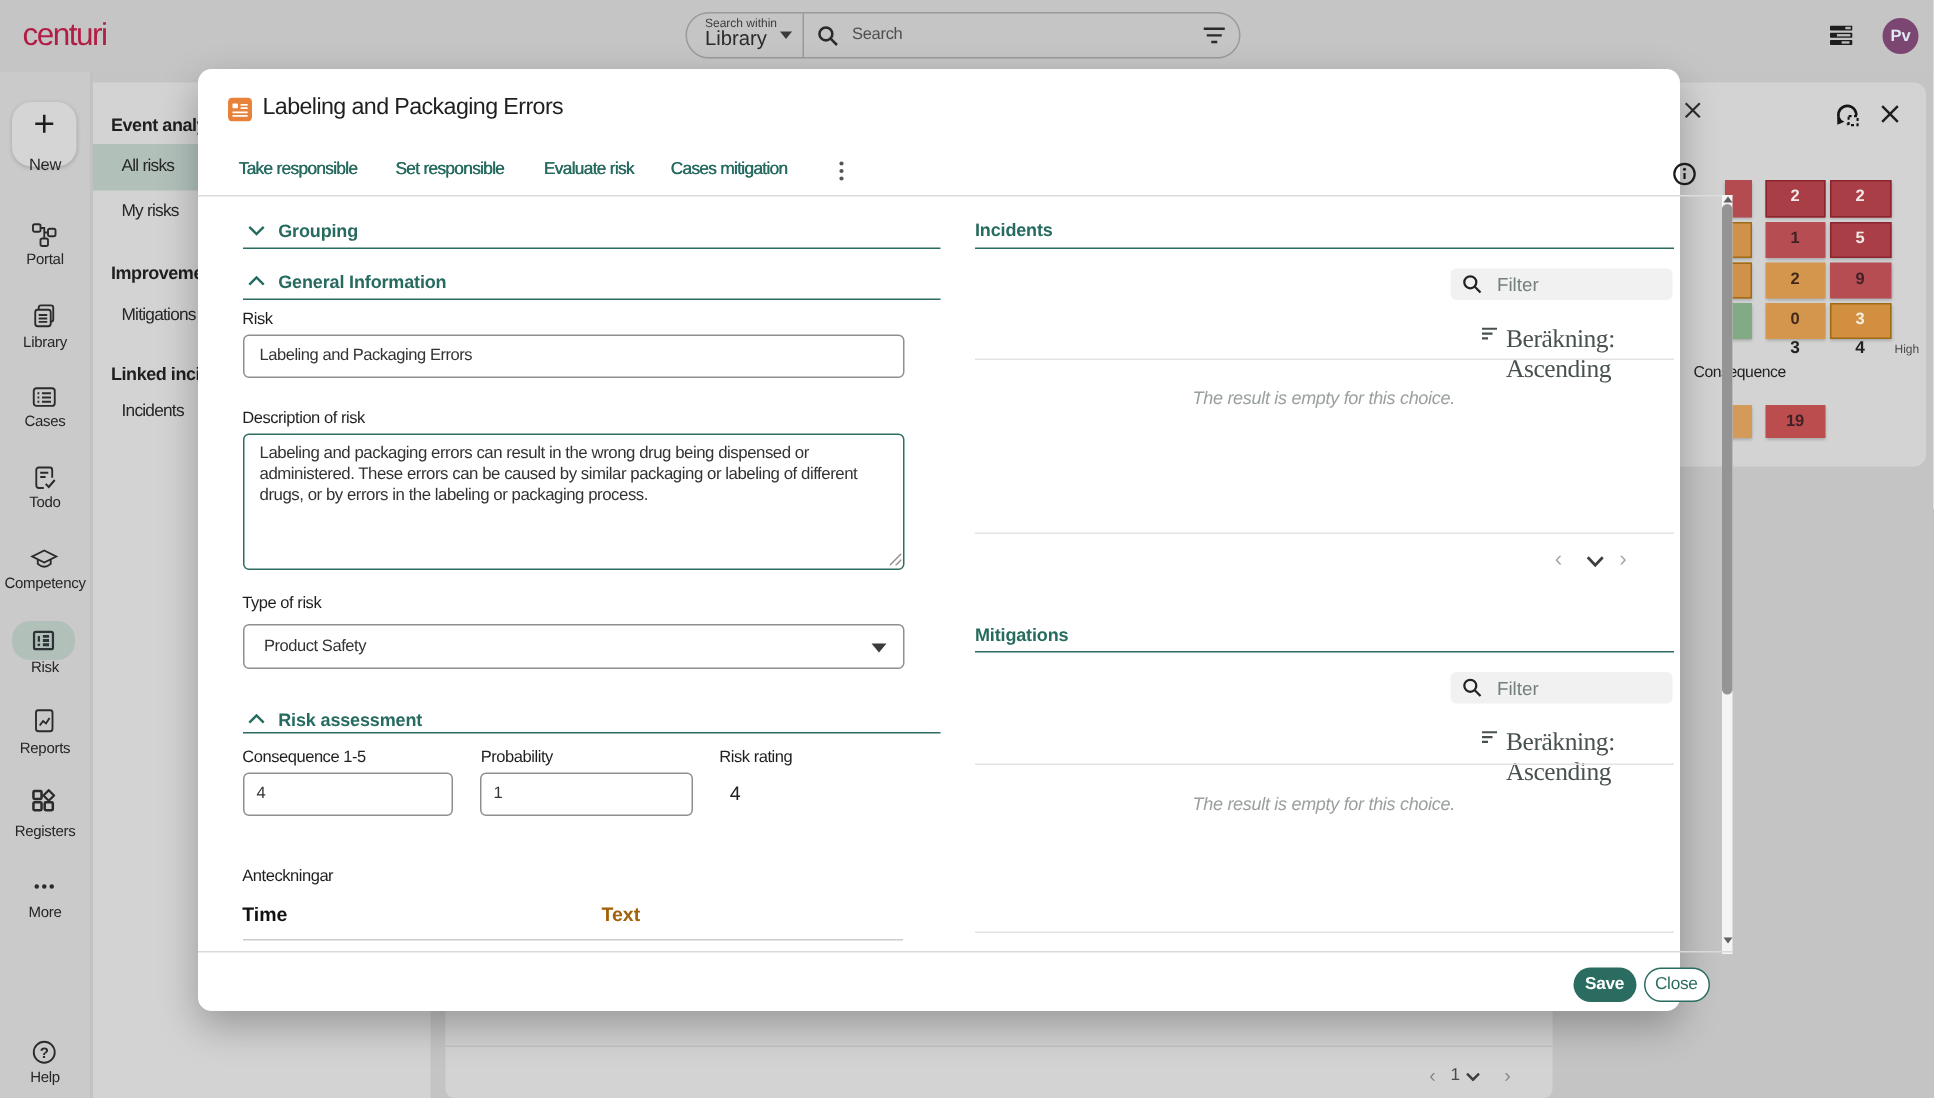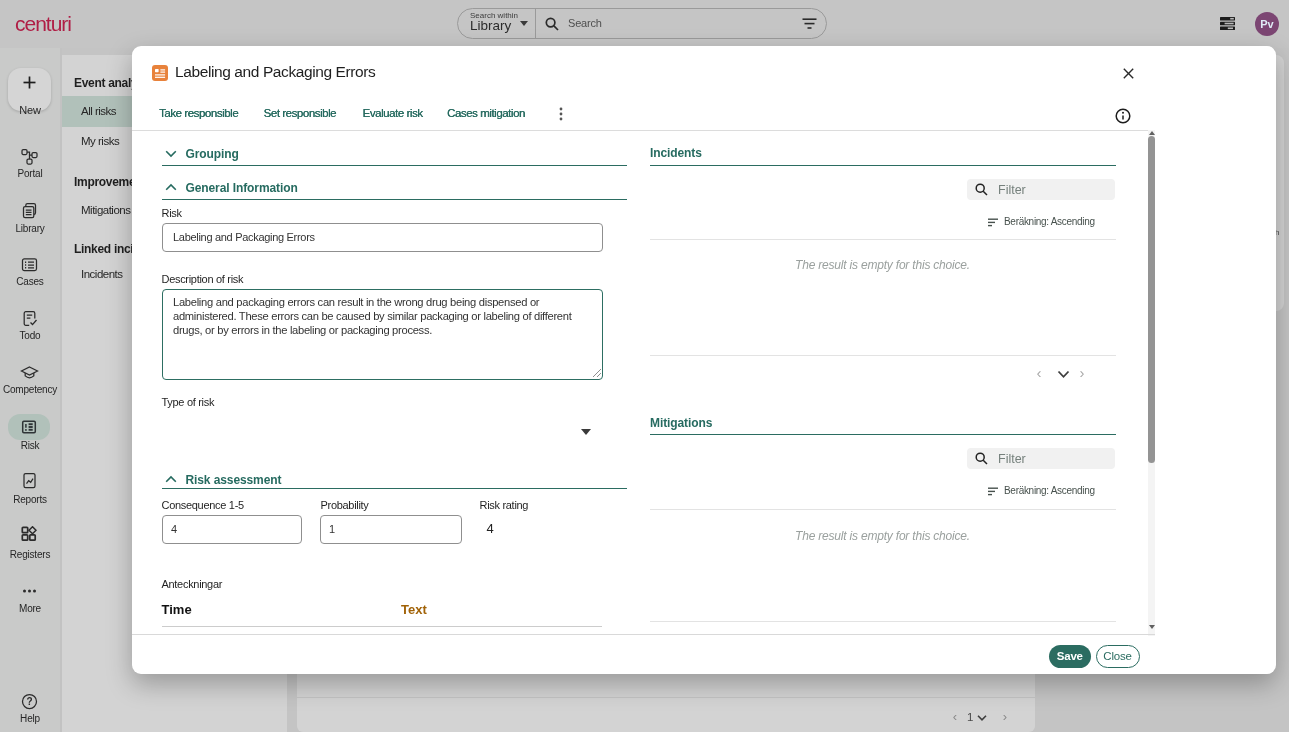--- a/index.html
+++ b/index.html
@@ -35,31 +35,31 @@
   
   #listpanel { left:297px; top:55px; width:738px; height:677px; background:#d3d3d3; border-radius:6px; }
   #lpline { left:297px; top:697px; width:738px; height:1px; background:#c3c3c3; }
   #lpcount { left:326px; top:712px; font-size:11px; color:#454545;margin-top:36px; }
 
   
   #rightpanel { left:1045px; top:55px; width:239px; height:256px; background:#d3d3d3; border-radius:8px; }
   .hcell { position:absolute; font-size:11px; font-weight:bold; text-align:center; box-shadow:0 1px 2px rgba(0,0,0,0.22); }
 
   
-  #modal { left:132px; top:46px; width:1144px; height:628px; background:#ffffff; border-radius:9px; box-shadow:0 10px 26px rgba(0,0,0,0.28); }
+  #modal { left:132px; top:46px; width:988px; height:628px; background:#ffffff; border-radius:9px; box-shadow:0 10px 26px rgba(0,0,0,0.28); }
   .m { position:absolute; }
   .schead { font-size:12px; font-weight:bold; color:#266b60; letter-spacing:-0.1px; }
   .tealline { height:1.4px; background:#2b6c61; }
   .grayline { height:1px; background:#e3e3e3; }
   .lbl { font-size:11px; letter-spacing:-0.3px; color:#1f1f1f; }
   .inp { border:1px solid #8f8f8f; border-radius:4px; background:#fff; font-size:11px; letter-spacing:-0.3px; color:#333; }
   .tab { font-size:11.5px; letter-spacing:-0.45px; color:#276b60; position:absolute; text-shadow:0.3px 0 0 #276b60; }
   .empty { font-style:italic; color:#9aa09e; font-size:12px; letter-spacing:-0.2px; text-align:center; }
   .fbox { background:#f1f1f1; border-radius:4px; position:absolute; }
-  .sortxt { font-size:10px; letter-spacing:-0.3px; color:#47514d; position:absolute; }
+  .sortxt { font-size:17px; letter-spacing:-0.3px; color:#47514d; position:absolute;font-family:Liberation Serif, serif; }
 </style>
 </head>
 <body>
 
   <div class="abs" id="topbar"></div>
   <div class="abs" id="logo">centuri</div>
   <div class="abs" id="searchpill"></div>
   <div class="abs" id="sw1">Search within</div>
   <div class="abs" id="sw2">Library</div>
   <div class="abs" id="swcaret"></div>
@@ -322,20 +322,21 @@
   <div class="m lbl" style="left:29.5px; top:227px;">Description of risk</div>
   <div class="m inp" style="left:30px; top:243px; width:441px; height:91px; padding:6px 2px 6px 10px; line-height:13.9px; font-size:11.2px; letter-spacing:-0.3px; border-color:#2d6e62;">Labeling and packaging errors can result in the wrong drug being dispensed or<br>administered. These errors can be caused by similar packaging or labeling of different<br>drugs, or by errors in the labeling or packaging process.</div>
   <svg class="m" style="left:461px; top:323px;" width="8" height="8" viewBox="0 0 8 8">
       <g stroke="#8f8f8f" stroke-width="1">
         <line x1="0" y1="8" x2="8" y2="0"></line>
         <line x1="4" y1="8" x2="8" y2="4"></line>
       </g>
     </svg>
 
   <div class="m lbl" style="left:29.5px; top:350px;">Type of risk</div>
+  <div class="m inp" style="left:30px; top:370px; width:441px; height:30px; line-height:28px; padding-left:13px;">Product Safety</div>
   <div class="m" style="left:449px; top:383px; width:0; height:0; border-left:5.5px solid transparent; border-right:5.5px solid transparent; border-top:6.5px solid #3a3a3a;"></div>
 
   <svg class="m" style="left:33px; top:429px;" width="12" height="8" viewBox="0 0 12 8">
       <path d="M1.2 6.8 L6 2 L10.8 6.8" fill="none" stroke="#266b60" stroke-width="1.6"></path>
     </svg>
   <div class="m schead" style="left:53.5px; top:427px;">Risk assessment</div>
   <div class="m tealline" style="left:29.5px; top:441.5px; width:465px;"></div>
 
   <div class="m lbl" style="left:29.5px; top:452.5px;">Consequence 1-5</div>
   <div class="m lbl" style="left:188.5px; top:452.5px;">Probability</div>

